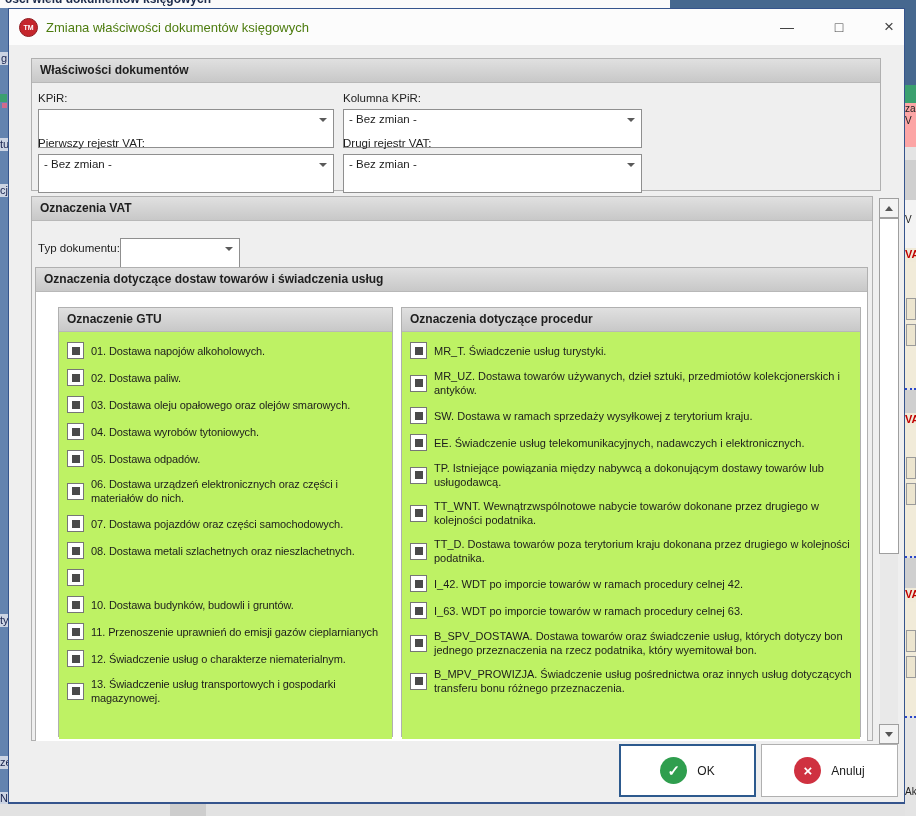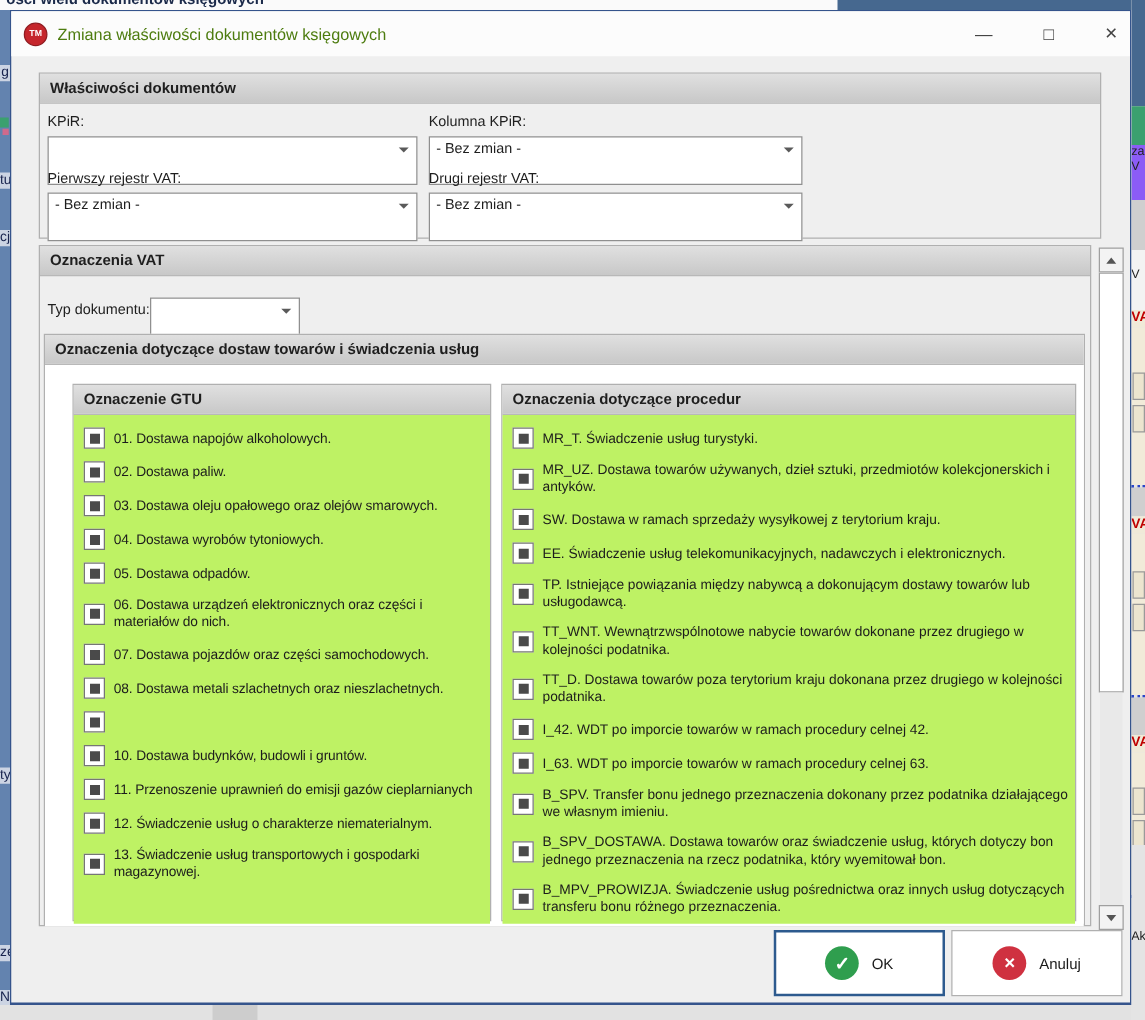--- a/index.html
+++ b/index.html
@@ -96,21 +96,21 @@
     <i class="bg-icon-p"></i>
     <span style="top:130px">tu</span>
     <span style="top:176px">cj</span>
     <span style="top:606px">ty</span>
     <span style="top:748px">ze</span>
     <span style="top:784px">N</span>
   </div>
   <div class="bg-right">
     <div class="rb" style="top:0;height:85px;background:#46688f"></div>
     <div class="rb" style="top:85px;height:31px;background:#3ba06f"></div>
-    <div class="rb" style="top:116px;height:44px;background:#8b5cf6">
+    <div class="rb" style="top:103px;height:44px;background:#fca5a5">
       <span class="rb-txt">za</span>
       <span class="rb-txt">V</span>
     </div>
     <div class="rb" style="top:160px;height:40px;background:#cfcfcf"></div>
     <div class="rb" style="top:200px;height:48px;background:#f3f3f3">
       <span class="rb-txt" style="margin-top:14px">V</span>
     </div>
     <div class="rb rb-red" style="top:248px;height:14px">VA</div>
     <div class="rb" style="top:262px;height:126px;background:#f1ebd9">
       <i class="mini" style="top:36px"></i>
@@ -124,21 +124,21 @@
       <i class="mini" style="top:56px"></i>
     </div>
     <div class="rb rb-dot" style="top:556px"></div>
     <div class="rb" style="top:558px;height:30px;background:#cfcfcf"></div>
     <div class="rb rb-red" style="top:588px;height:14px">VA</div>
     <div class="rb" style="top:602px;height:114px;background:#f1ebd9">
       <i class="mini" style="top:28px"></i>
       <i class="mini" style="top:54px"></i>
     </div>
     <div class="rb rb-dot" style="top:716px"></div>
-    <div class="rb" style="top:676px;height:98px;background:#e4e4e4">
+    <div class="rb" style="top:718px;height:98px;background:#e4e4e4">
       <span class="rb-txt" style="margin-top:68px">Ak</span>
     </div>
   </div>
   <div class="bg-bottom">
     <div class="bg-tab"></div>
   </div>
 
   <div class="dialog">
 
     <div class="titlebar">
@@ -346,26 +346,20 @@
                     <span class="lbl">I_42. WDT po imporcie towarów w ramach procedury celnej 42.</span>
                   </div>
 
                   <div class="row">
                     <span class="cb">
                       <span class="cb-fill"></span>
                     </span>
                     <span class="lbl">I_63. WDT po imporcie towarów w ramach procedury celnej 63.</span>
                   </div>
 
-                  <div class="row">
-                    <span class="cb">
-                      <span class="cb-fill"></span>
-                    </span>
-                    <span class="lbl">B_SPV. Transfer bonu jednego przeznaczenia dokonany przez podatnika działającego we własnym imieniu.</span>
-                  </div>
 
                   <div class="row">
                     <span class="cb">
                       <span class="cb-fill"></span>
                     </span>
                     <span class="lbl">B_SPV_DOSTAWA. Dostawa towarów oraz świadczenie usług, których dotyczy bon jednego przeznaczenia na rzecz podatnika, który wyemitował bon.</span>
                   </div>
 
                   <div class="row">
                     <span class="cb">

